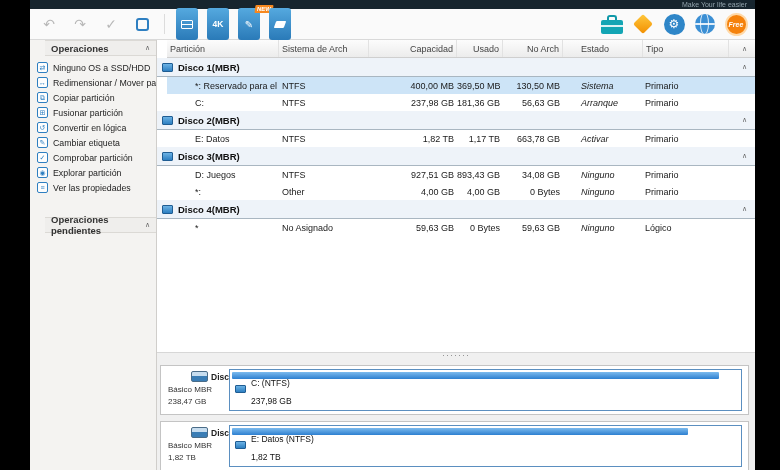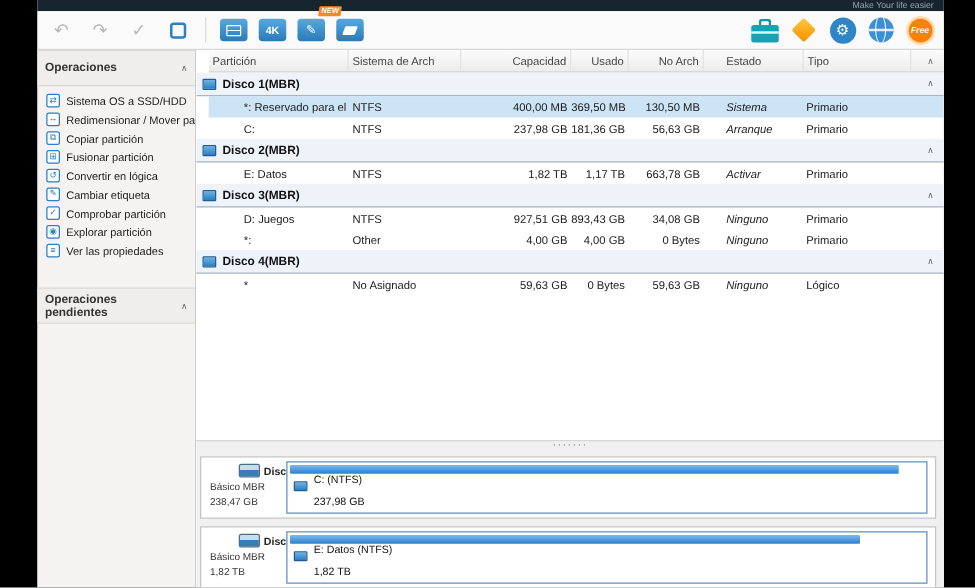--- a/index.html
+++ b/index.html
@@ -10,42 +10,42 @@
 
   .topbar { height: 9px; background: #17252e; display: flex; align-items: center; justify-content: flex-end; flex: none; }
   .slogan { color: #93a4ad; font-size: 7px; line-height: 9px; padding-right: 8px; white-space: nowrap; }
 
   .toolbar { height: 31px; background: #fafafa; border-bottom: 1px solid #d9d9d9; display: flex; align-items: center; padding: 0 6px; gap: 5px; flex: none; }
   .tool-btn { width: 26px; height: 24px; display: flex; align-items: center; justify-content: center; position: relative; flex: none; }
   .glyph { font-size: 14px; color: #b8b8b8; line-height: 1; }
   .apply-box { width: 13px; height: 13px; border: 2px solid #2e7fc1; border-radius: 3px; }
   .sep { width: 1px; height: 20px; background: #dcdcdc; margin: 0 4px; flex: none; }
 
-  .blue-ico { width: 22px; height: 18px; border-radius: 3px; background: linear-gradient(#55a9df, #2a7ab8); color: #fff; display: flex; align-items: center; justify-content: center; font-weight: bold; font-size: 8.5px; position: relative; }
+  .blue-ico { width: 22px; height: 32px; border-radius: 3px; background: linear-gradient(#55a9df, #2a7ab8); color: #fff; display: flex; align-items: center; justify-content: center; font-weight: bold; font-size: 8.5px; position: relative; }
   .bars { width: 12px; height: 9px; border: 1px solid #fff; border-radius: 1px; background: linear-gradient(transparent 0 3px, #fff 3px 4px, transparent 4px); }
   .pen { font-size: 10px; font-weight: normal; }
   .eraser { width: 10px; height: 7px; background: #fff; transform: skewX(-20deg); border-radius: 1px; }
   .new-badge { position: absolute; top: -7px; right: -11px; background: #f6881f; color: #fff; font-size: 6px; font-weight: bold; padding: 1px 2px; border-radius: 1px; transform: skewX(-8deg); line-height: 1; }
 
   .spacer { flex: 1; }
   .toolbox-icon { width: 22px; height: 19px; position: relative; display: flex; align-items: flex-end; justify-content: center; }
   .tb-handle { position: absolute; top: 0; left: 6px; width: 10px; height: 6px; border: 2px solid #0f98a8; border-bottom: none; border-radius: 3px 3px 0 0; }
   .tb-body { width: 22px; height: 14px; background: #13a5b4; border-radius: 2px; position: relative; }
   .tb-body::before { content: ""; position: absolute; left: 0; top: 5px; width: 22px; height: 2px; background: rgba(255,255,255,.85); }
   .diamond-icon { width: 14px; height: 14px; transform: rotate(45deg); background: linear-gradient(135deg, #ffc83d, #f28f00); border-radius: 2px; }
   .gearcircle-icon { width: 21px; height: 21px; border-radius: 50%; background: #2e86c8; color: #fff; display: flex; align-items: center; justify-content: center; font-size: 12px; }
   .globe-icon { width: 20px; height: 20px; border-radius: 50%; background: #3b8fd4; position: relative; overflow: hidden; }
   .globe-icon i { position: absolute; left: 5px; top: -2px; width: 9px; height: 23px; border: 1px solid rgba(255,255,255,.85); border-radius: 50%; }
   .globe-icon b { position: absolute; left: -2px; top: 9px; width: 24px; height: 1.5px; background: rgba(255,255,255,.85); }
   .free-badge { width: 23px; height: 23px; border-radius: 50%; background: #f5820c; border: 2px solid #ffd9a8; color: #fff; font-size: 7px; font-weight: bold; font-style: italic; display: flex; align-items: center; justify-content: center; }
 
   .content { flex: 1; display: flex; min-height: 0; }
 
   .sidebar { width: 127px; background: #f4f3f1; border-right: 1px solid #d0cecb; display: flex; flex-direction: column; flex: none; }
-  .side-header { height: 29px; background: #efeeec; border-top: 1px solid #dbd9d5; border-bottom: 1px solid #dbd9d5; display: flex; align-items: center; justify-content: space-between; padding: 0 6px; font-size: 9.5px; font-weight: bold; color: #333; flex: none; }
+  .side-header { height: 16px; background: #efeeec; border-top: 1px solid #dbd9d5; border-bottom: 1px solid #dbd9d5; display: flex; align-items: center; justify-content: space-between; padding: 0 6px; font-size: 9.5px; font-weight: bold; color: #333; flex: none; margin-left: 15px; }
   .side-header.pending { margin-top: 22px; }
   .chev { font-size: 7px; color: #666; font-weight: normal; }
   .side-items { padding: 4px 0 0 0; }
   .side-item { height: 15px; display: flex; align-items: center; gap: 5px; padding-left: 7px; font-size: 8.8px; color: #1d1d1d; white-space: nowrap; overflow: hidden; cursor: default; }
   .side-icon { width: 11px; height: 11px; border: 1px solid #2e7fc1; border-radius: 2px; color: #2e7fc1; font-size: 7px; line-height: 1; display: flex; align-items: center; justify-content: center; flex: none; background: #fdfdfd; }
 
   .main { flex: 1; display: flex; flex-direction: column; min-width: 0; background: #fff; }
   .table-area { height: 312px; display: flex; flex-direction: column; flex: none; }
 
   .thead, .prow { display: grid; grid-template-columns: 112px 90px 88px 46px 60px 80px 86px 1fr; align-items: center; margin-left: 10px; }
@@ -153,21 +153,21 @@
   <div class="content">
 
     <div class="sidebar">
       <div class="side-header">
         <span>Operaciones</span>
         <span class="chev">∧</span>
       </div>
       <div class="side-items">
           <div class="side-item">
             <span class="side-icon">⇄</span>
-            <span class="side-label">Sistema OS a SSD/HDD</span>
+            <span class="side-label">Ninguno OS a SSD/HDD</span>
           </div>
           <div class="side-item">
             <span class="side-icon">↔</span>
             <span class="side-label">Redimensionar / Mover par...</span>
           </div>
           <div class="side-item">
             <span class="side-icon">⧉</span>
             <span class="side-label">Copiar partición</span>
           </div>
           <div class="side-item">

